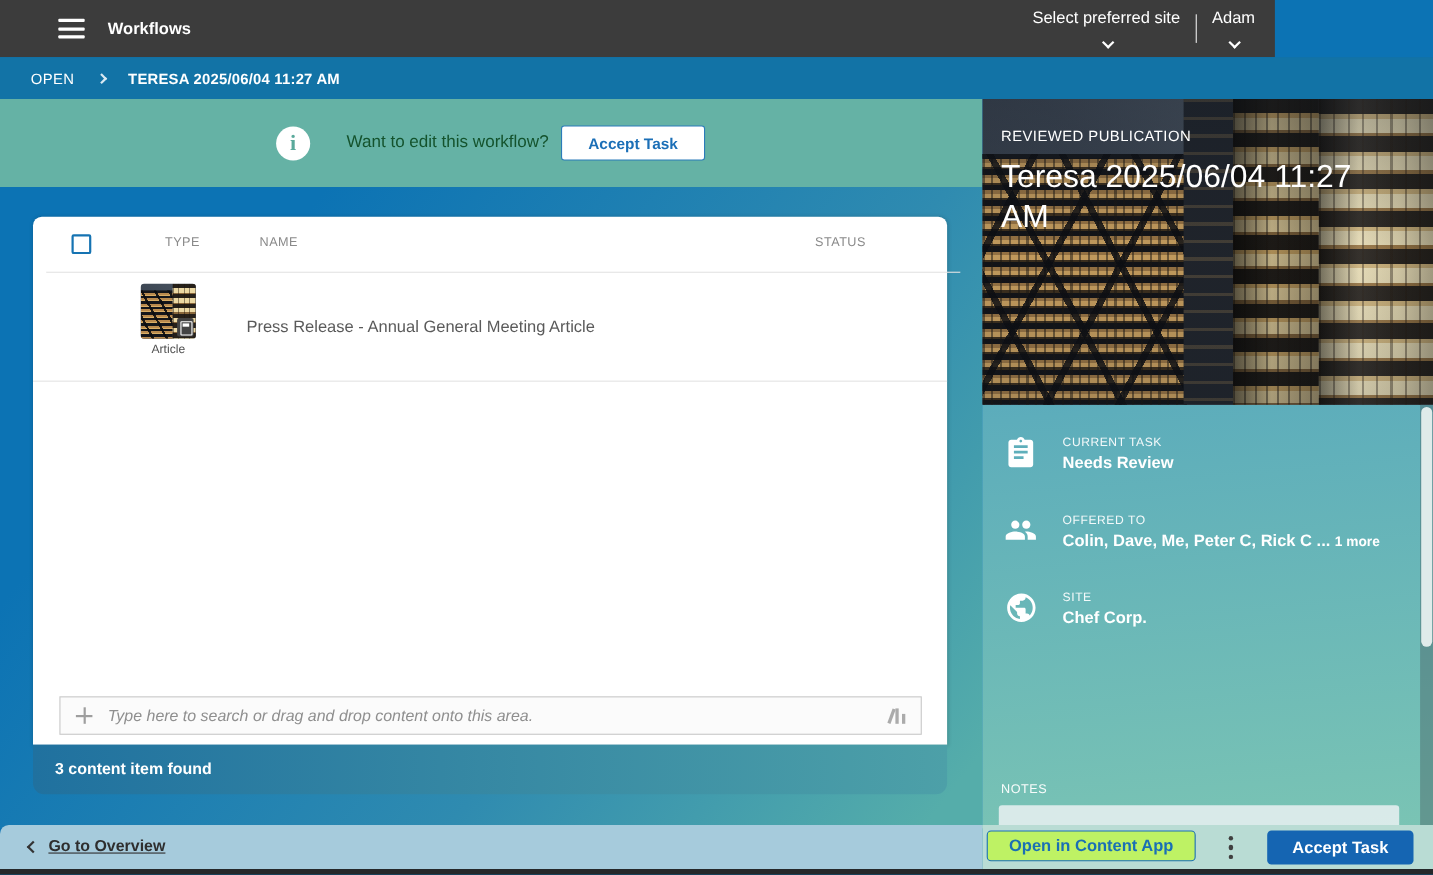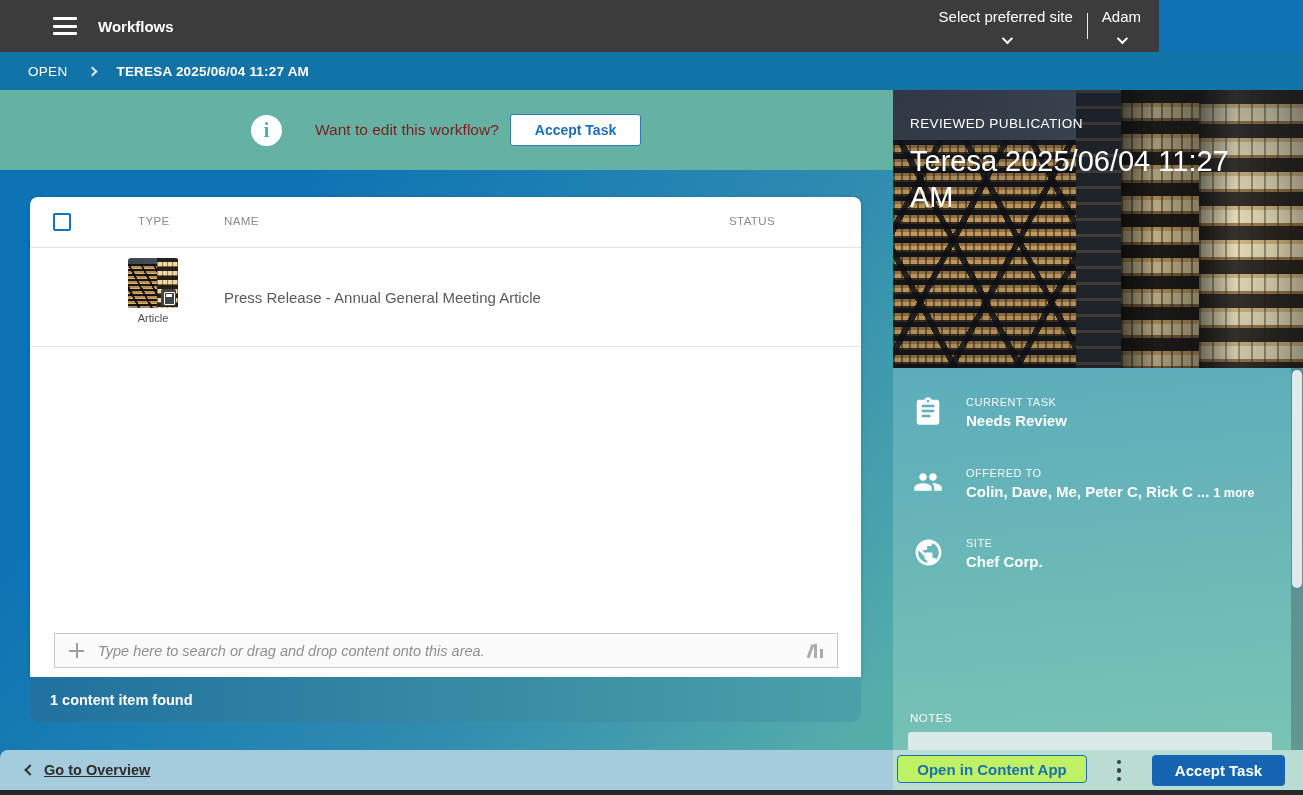--- a/index.html
+++ b/index.html
@@ -22,26 +22,26 @@
   .breadcrumb{position:absolute;left:0;top:52px;width:1303px;height:38px;background:#1273a6;display:flex;align-items:center;color:#fff;}
   .crumb-open{margin-left:28px;font-size:13.5px;letter-spacing:0.3px;cursor:pointer;}
   .crumb-chev{width:7px;height:7px;border-right:2px solid #d9e9f2;border-bottom:2px solid #d9e9f2;transform:rotate(-45deg);margin:0 20px 0 22px;}
   .crumb-current{font-size:13.5px;font-weight:bold;letter-spacing:0.2px;}
   
   .main-bg{position:absolute;left:0;top:170px;width:893px;height:583px;
     background:linear-gradient(128deg,#0c73b4 22%,#2f8bb0 64%,#55adaa 96%);}
   .banner{position:absolute;left:0;top:90px;width:893px;height:80px;background:#65b2a5;}
   .info-icon{position:absolute;left:251px;top:25px;width:31px;height:31px;border-radius:50%;background:#fff;display:flex;align-items:center;justify-content:center;
     color:#5aa99b;font-family:"Liberation Serif","DejaVu Serif",serif;font-weight:bold;font-size:20px;}
-  .banner-msg{position:absolute;left:315px;top:0;height:80px;display:flex;align-items:center;color:#7f1d1d;font-size:15.5px;}
+  .banner-msg{position:absolute;left:315px;top:0;height:80px;display:flex;align-items:center;color:#14532d;font-size:15.5px;}
   .banner-btn{position:absolute;left:510px;top:24px;width:131px;height:32px;background:#fff;border:1px solid #2b7bb9;border-radius:3px;
     color:#1b6fb7;font-weight:bold;font-size:14px;display:flex;align-items:center;justify-content:center;cursor:pointer;}
   
   .card{position:absolute;left:30px;top:197px;width:831px;height:480px;background:#fff;border-radius:8px 8px 0 0;box-shadow:0 1px 4px rgba(0,0,0,0.18);}
-  .card-header{position:absolute;left:0;top:0;width:100%;height:51px;border-bottom:1px solid #e3e3e3;}
+  .card-header{position:absolute;left:12px;top:0;width:100%;height:51px;border-bottom:1px solid #e3e3e3;}
   .checkbox{position:absolute;left:23px;top:16px;width:18px;height:18px;border:2px solid #1573b2;border-radius:2px;background:#fff;cursor:pointer;}
   .col-label{position:absolute;top:18px;color:#8a8a8a;font-size:11.5px;letter-spacing:0.4px;}
   .col-type{left:108px;} .col-name{left:194px;} .col-status{left:699px;}
   .card-row{position:absolute;left:0;top:51px;width:100%;height:99px;border-bottom:1px solid #e3e3e3;cursor:pointer;}
   .thumb{position:absolute;left:98px;top:10px;width:50px;height:50px;border-radius:3px;overflow:hidden;background:linear-gradient(215deg,#4a5563,#2d3540);}
   .t-left{position:absolute;left:0;top:6px;width:29px;bottom:0;
     background:repeating-linear-gradient(62deg,transparent 0 9px,rgba(10,11,14,0.9) 9px 11px),
                repeating-linear-gradient(180deg,#15161a 0 2px,#b98a4e 2px 4px,#d9ae66 4px 5px);}
   .t-right{position:absolute;left:29px;top:0;right:0;bottom:0;
     background:repeating-linear-gradient(90deg,rgba(30,22,14,0.45) 0 1px,transparent 1px 5px),
@@ -175,21 +175,21 @@
       <input class="search-input" type="text" placeholder="Type here to search or drag and drop content onto this area." style="">
       <span class="sort-icon">
           <span class="s1"></span>
           <span class="s2"></span>
           <span class="s3"></span>
         </span>
     </div>
   </section>
 
   <div class="card-footer">
-    <span>1 content item found</span>
+    <span>3 content item found</span>
   </div>
 
   <aside class="side">
     <div class="side-img">
       <div class="bldg-left"></div>
       <div class="bldg-mid"></div>
       <div class="tower-a"></div>
       <div class="tower-b"></div>
       <div class="img-veil"></div>
     </div>

